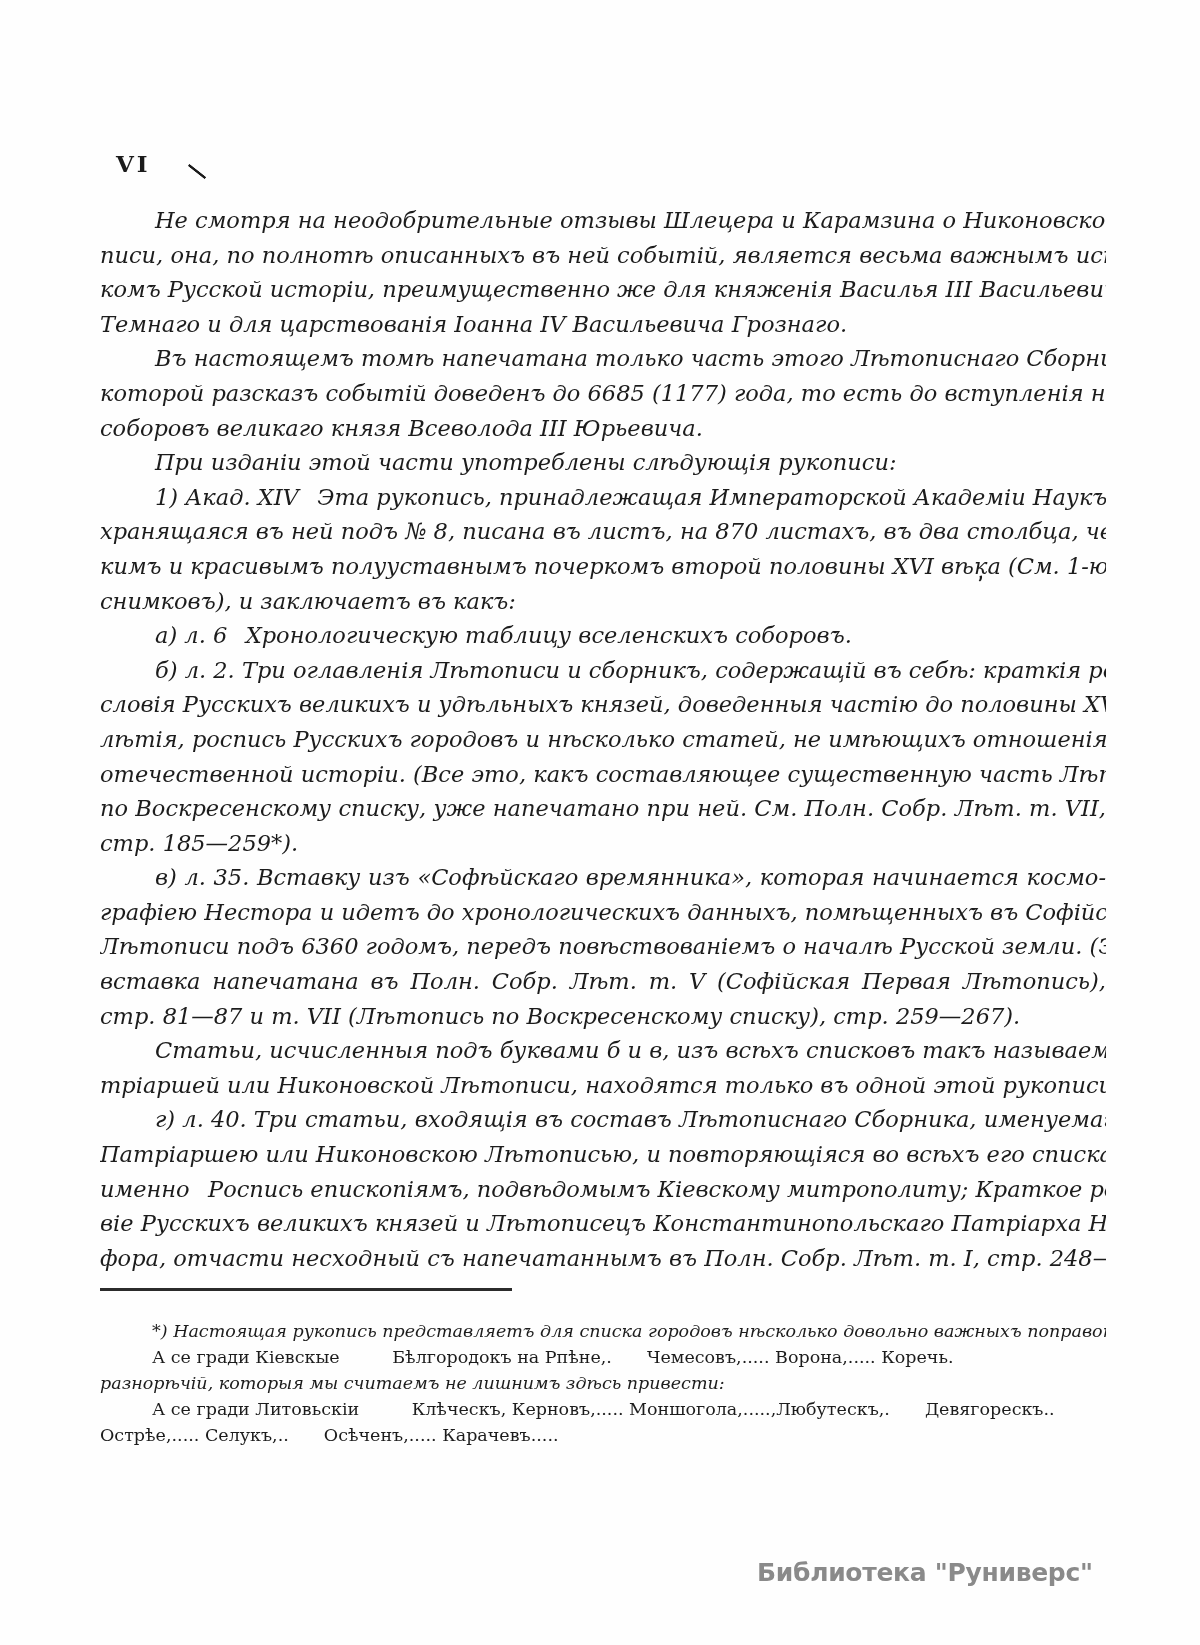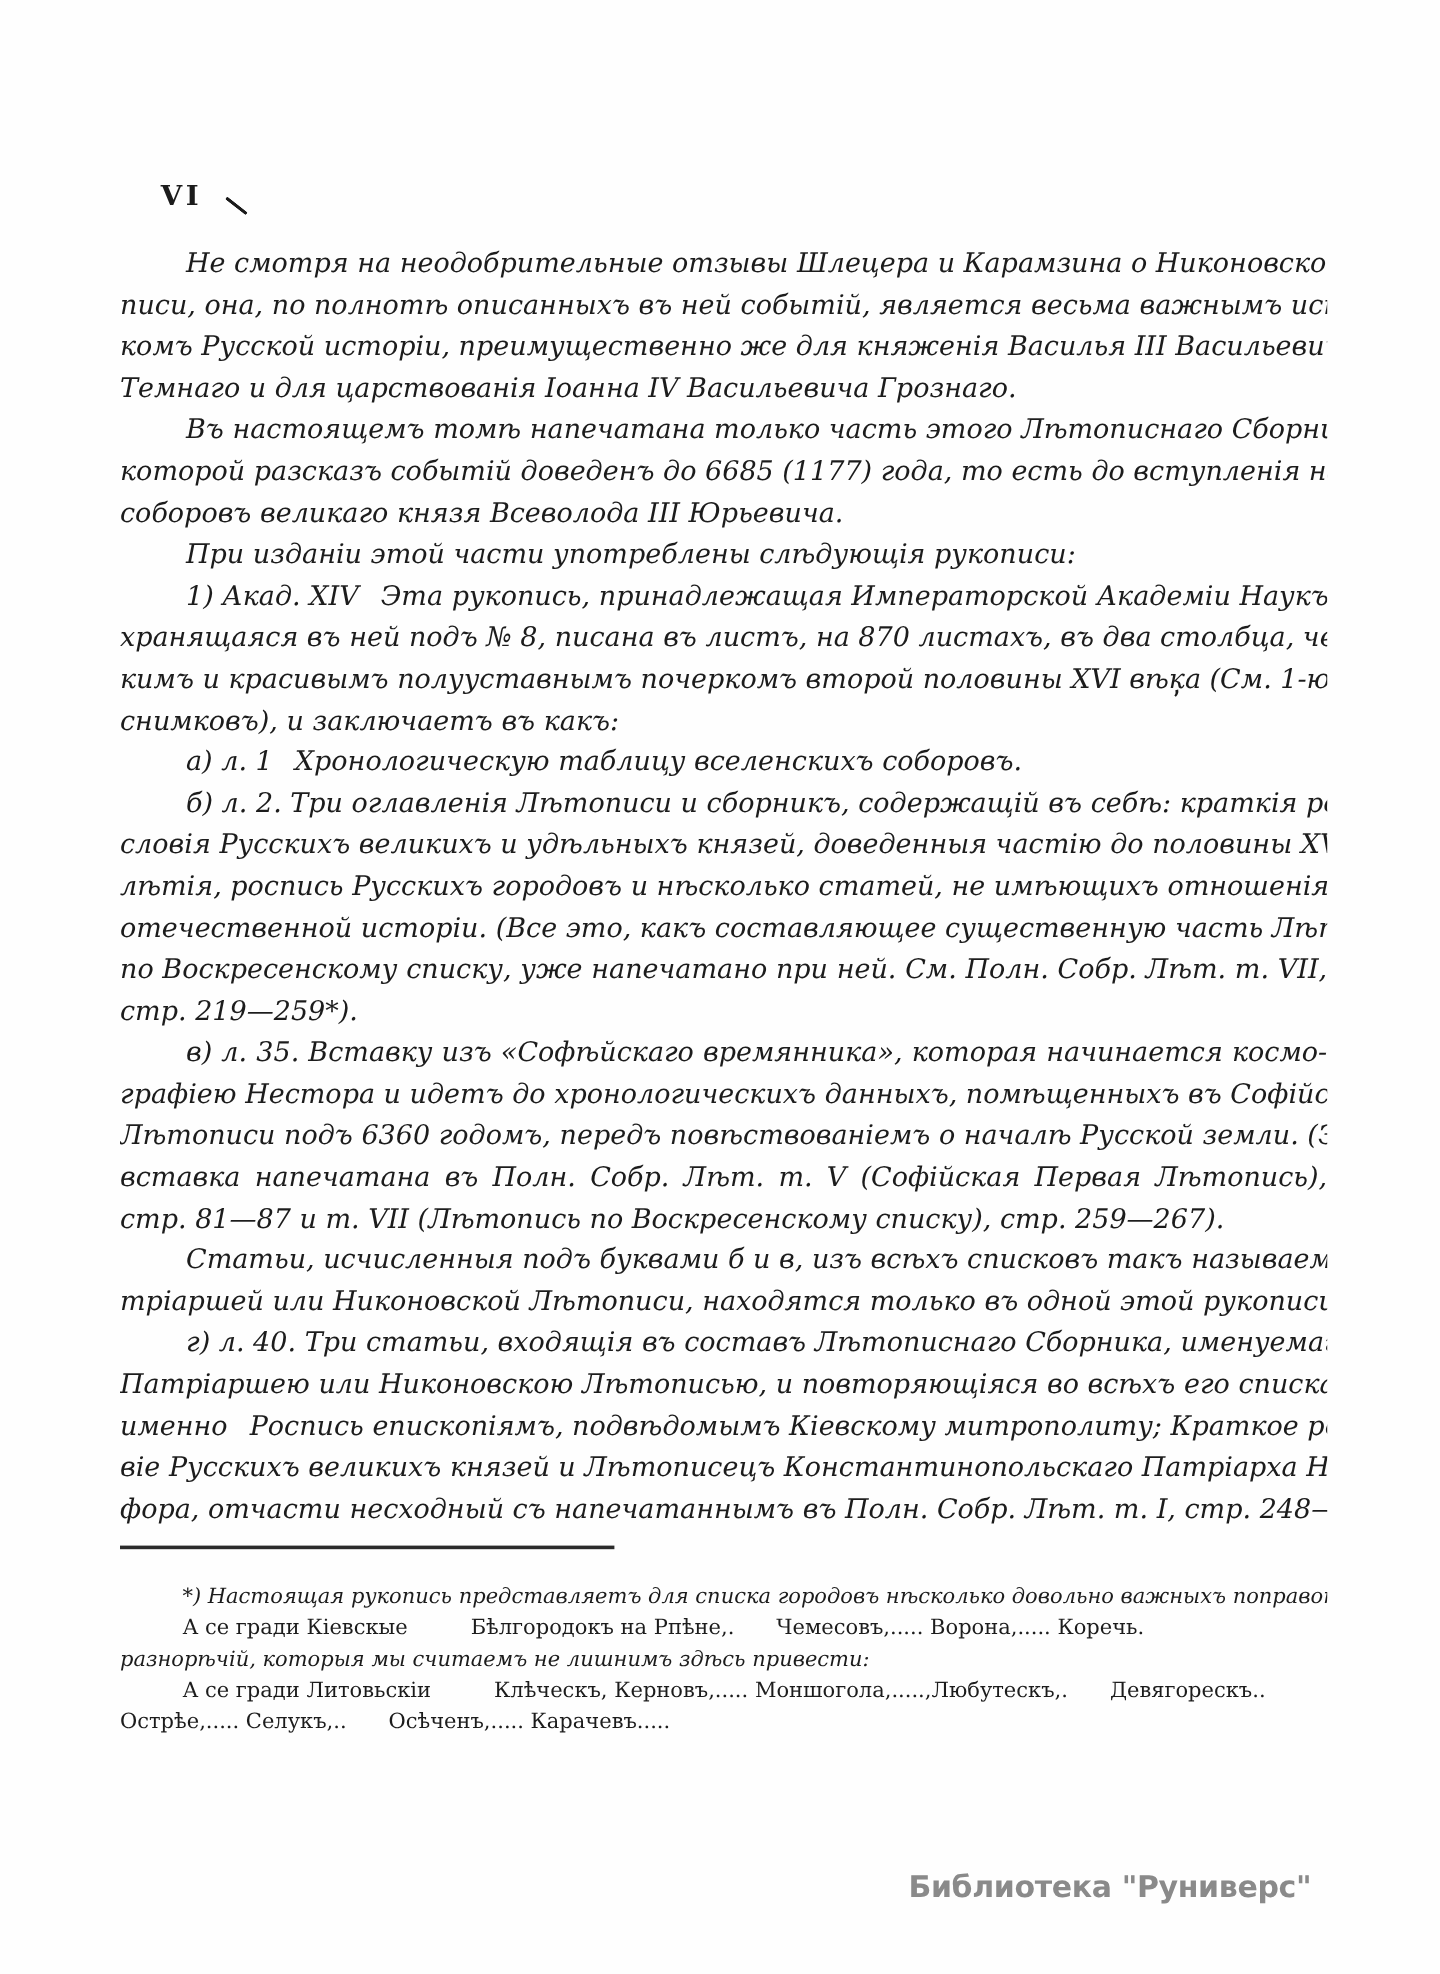--- a/index.html
+++ b/index.html
@@ -16,21 +16,20 @@
     background: #fefefe;
   }
   .page-number {
     position: absolute;
     left: 116px;
     top: 150px;
     font-size: 23px;
     font-weight: bold;
     letter-spacing: 3px;
     color: #1b1b1b;
-    margin-left: 18px;
   }
   .pn-stroke {
     position: absolute;
     left: 186px;
     top: 170px;
     width: 22px;
     height: 0;
     border-top: 3px solid #1b1b1b;
     transform: rotate(38deg);
     border-radius: 2px;
@@ -127,29 +126,29 @@
       <div>
         <div class="line indent last">При изданіи этой части употреблены слѣдующія рукописи:</div>
       </div>
       <div>
         <div class="line indent">1) Акад. XIV  Эта рукопись, принадлежащая Императорской Академіи Наукъ и</div>
         <div class="line">хранящаяся въ ней подъ № 8, писана въ листъ, на 870 листахъ, въ два столбца, чет-</div>
         <div class="line">кимъ и красивымъ полууставнымъ почеркомъ второй половины XVI вѣка (См. 1-ю табл.</div>
         <div class="line last">снимковъ), и заключаетъ въ какъ:</div>
       </div>
       <div>
-        <div class="line indent last">а) л. 1  Хронологическую таблицу вселенскихъ соборовъ.</div>
+        <div class="line indent last">а) л. 6  Хронологическую таблицу вселенскихъ соборовъ.</div>
       </div>
       <div>
         <div class="line indent">б) л. 2. Три оглавленія Лѣтописи и сборникъ, содержащій въ себѣ: краткія родо-</div>
         <div class="line">словія Русскихъ великихъ и удѣльныхъ князей, доведенныя частію до половины XVI сто-</div>
         <div class="line">лѣтія, роспись Русскихъ городовъ и нѣсколько статей, не имѣющихъ отношенія къ</div>
         <div class="line">отечественной исторіи. (Все это, какъ составляющее существенную часть Лѣтописи</div>
         <div class="line">по Воскресенскому списку, уже напечатано при ней. См. Полн. Собр. Лѣт. т. VII,</div>
-        <div class="line last">стр. 219—259*).</div>
+        <div class="line last">стр. 185—259*).</div>
       </div>
       <div>
         <div class="line indent">в) л. 35. Вставку изъ «Софѣйскаго времянника», которая начинается космо-</div>
         <div class="line">графіею Нестора и идетъ до хронологическихъ данныхъ, помѣщенныхъ въ Софійской</div>
         <div class="line">Лѣтописи подъ 6360 годомъ, передъ повѣствованіемъ о началѣ Русской земли. (Эта</div>
         <div class="line">вставка напечатана въ Полн. Собр. Лѣт. т. V (Софійская Первая Лѣтопись),</div>
         <div class="line last">стр. 81—87 и т. VII (Лѣтопись по Воскресенскому списку), стр. 259—267).</div>
       </div>
       <div>
         <div class="line indent">Статьи, исчисленныя подъ буквами б и в, изъ всѣхъ списковъ такъ называемой Па-</div>

